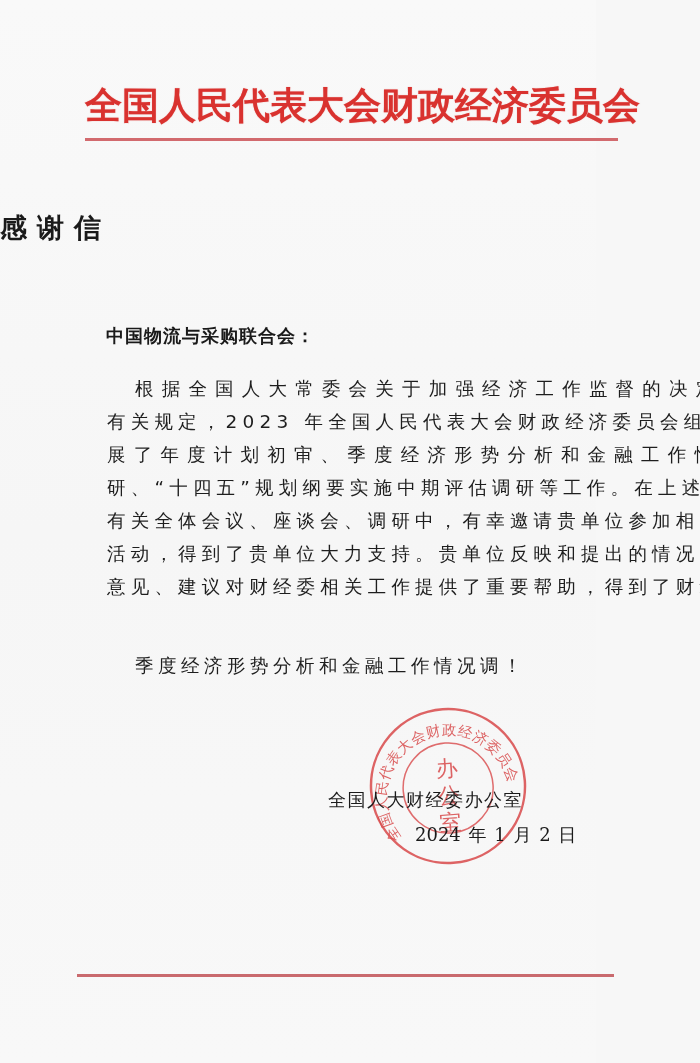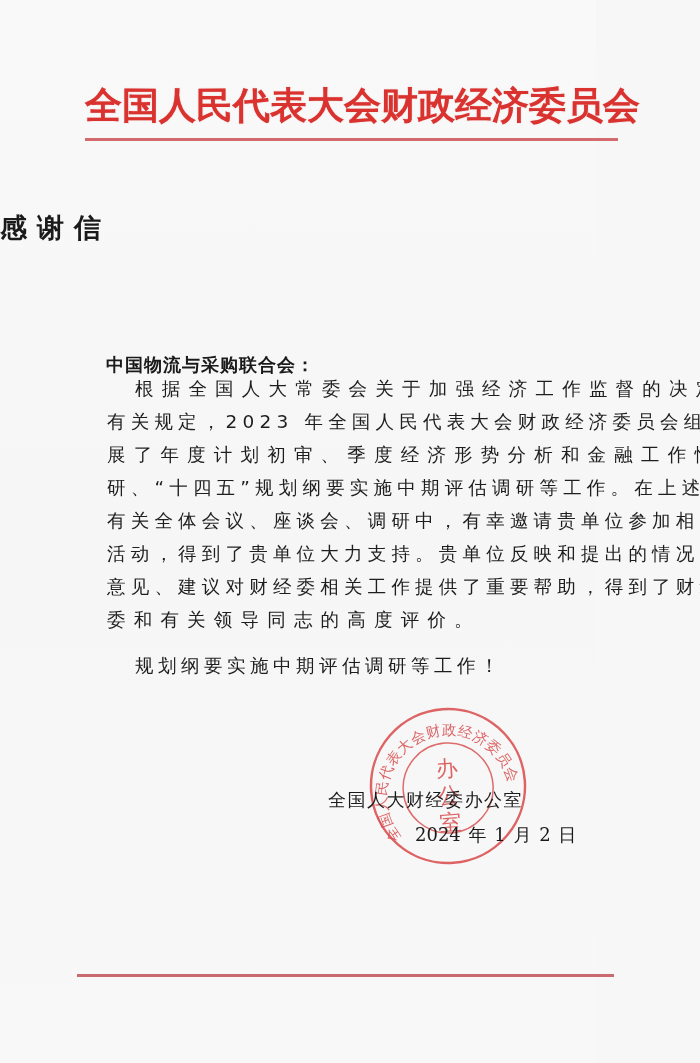--- a/index.html
+++ b/index.html
@@ -26,21 +26,21 @@
     background: #d26a6e;
   }
   .letter-title {
     position: absolute; left: 0; width: 700px; top: 210px; text-align: left;
     font-family: "DejaVu Sans", "Liberation Sans", sans-serif;
     font-size: 27px; font-weight: bold; letter-spacing: 10px; color: #1a1a1a;
   }
   .salutation {
     position: absolute; left: 106px; top: 324px;
     font-family: "DejaVu Sans", "Liberation Sans", sans-serif;
-    font-size: 18px; font-weight: bold; color: #1a1a1a; letter-spacing: 1px; margin-top: 29px;
+    font-size: 18px; font-weight: bold; color: #1a1a1a; letter-spacing: 1px;
   }
   .body-lines { position: absolute; left: 107px; top: 372px; width: 490px; }
   .line {
     height: 33px; line-height: 33px; font-size: 18.5px; white-space: nowrap;
     letter-spacing: 8.2px; color: #1e1e1e;
     font-family: "DejaVu Sans", "Liberation Sans", sans-serif;
   }
   .line.indent { padding-left: 28px; }
   .line.tight { letter-spacing: 5.2px; }
   .closing {
@@ -80,24 +80,23 @@
   <div class="salutation">中国物流与采购联合会：</div>
 
   <div class="body-lines">
     <div class="line indent">根据全国人大常委会关于加强经济工作监督的决定等</div>
     <div class="line tight">有关规定，2023 年全国人民代表大会财政经济委员会组织开</div>
     <div class="line">展了年度计划初审、季度经济形势分析和金融工作情况调</div>
     <div class="line tight">研、“十四五”规划纲要实施中期评估调研等工作。在上述</div>
     <div class="line tight">有关全体会议、座谈会、调研中，有幸邀请贵单位参加相关</div>
     <div class="line tight">活动，得到了贵单位大力支持。贵单位反映和提出的情况、</div>
     <div class="line tight">意见、建议对财经委相关工作提供了重要帮助，得到了财经</div>
-    <div class="line">委和有关领导同志的高度评价。</div>
   </div>
 
-  <div class="closing">规划纲要实施中期评估调研等工作！</div>
+  <div class="closing">季度经济形势分析和金融工作情况调！</div>
 
   <div class="stamp">
     <svg width="160" height="160" viewBox="0 0 160 160">
       <defs>
         <path id="sealArc" d="M 30 128 A 62 62 0 1 1 132 124" fill="none"></path>
       </defs>
       <circle cx="80" cy="80" r="77" fill="none" stroke="#d8494a" stroke-width="2.5" opacity="0.85"></circle>
       <circle cx="80" cy="82" r="45" fill="none" stroke="#d8494a" stroke-width="1.5" opacity="0.8"></circle>
       <text font-family="DejaVu Sans, sans-serif" font-size="14.5" fill="#d8494a" opacity="0.85" letter-spacing="0.5">
         <textPath href="#sealArc">全国人民代表大会财政经济委员会</textPath>

